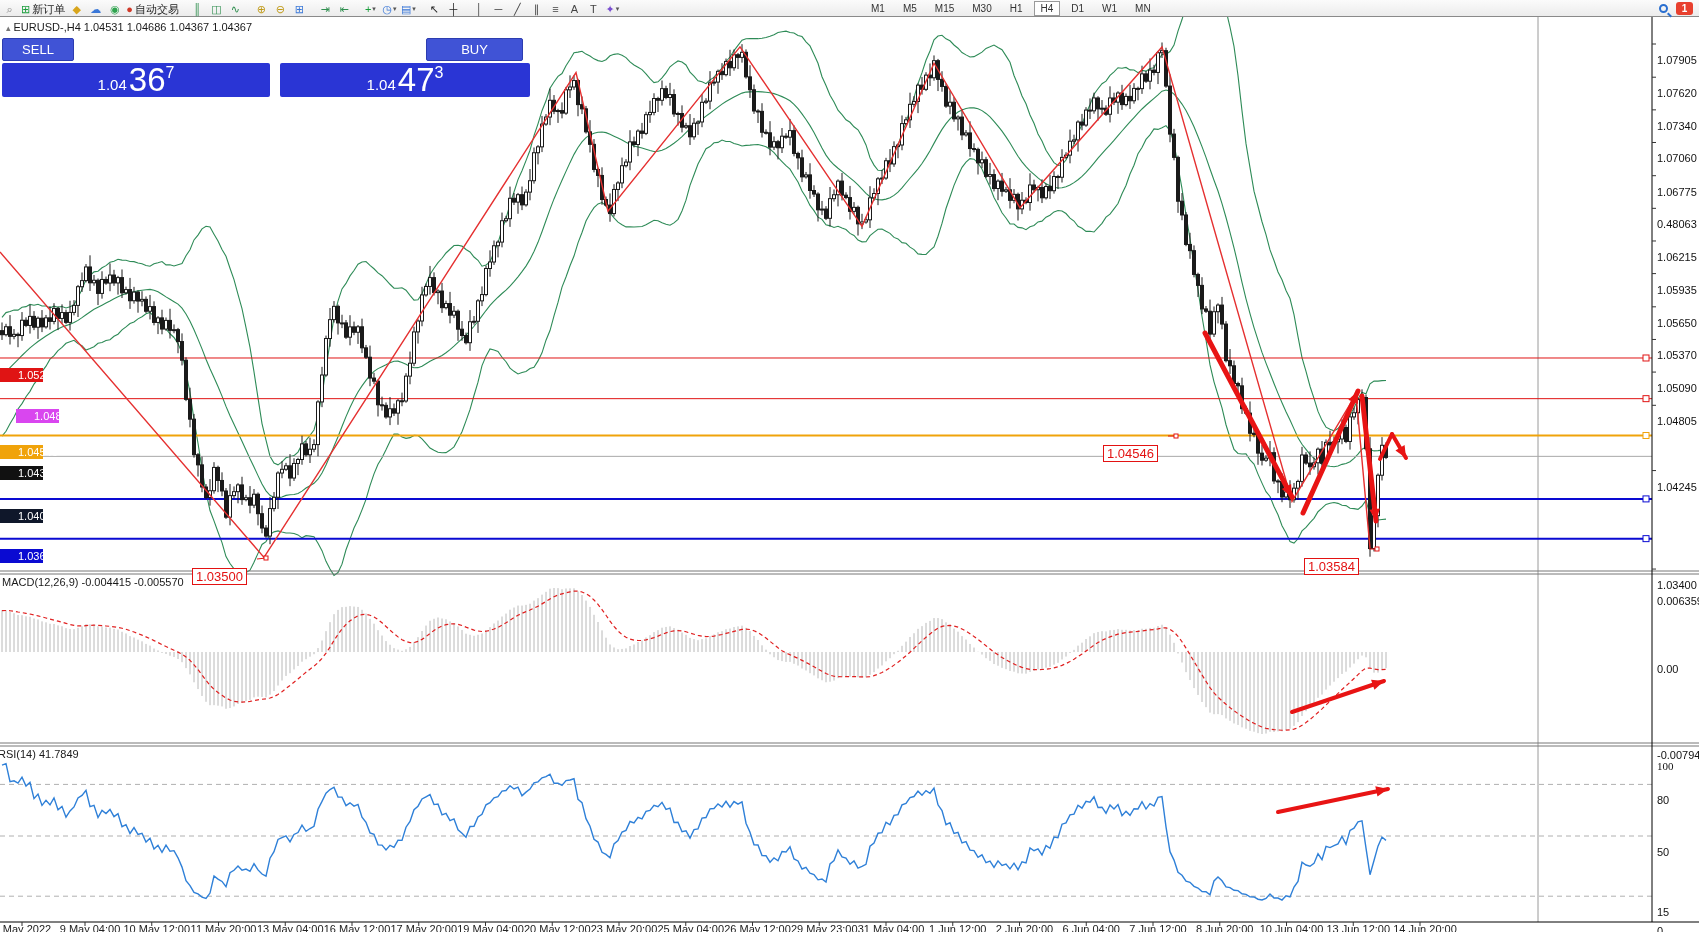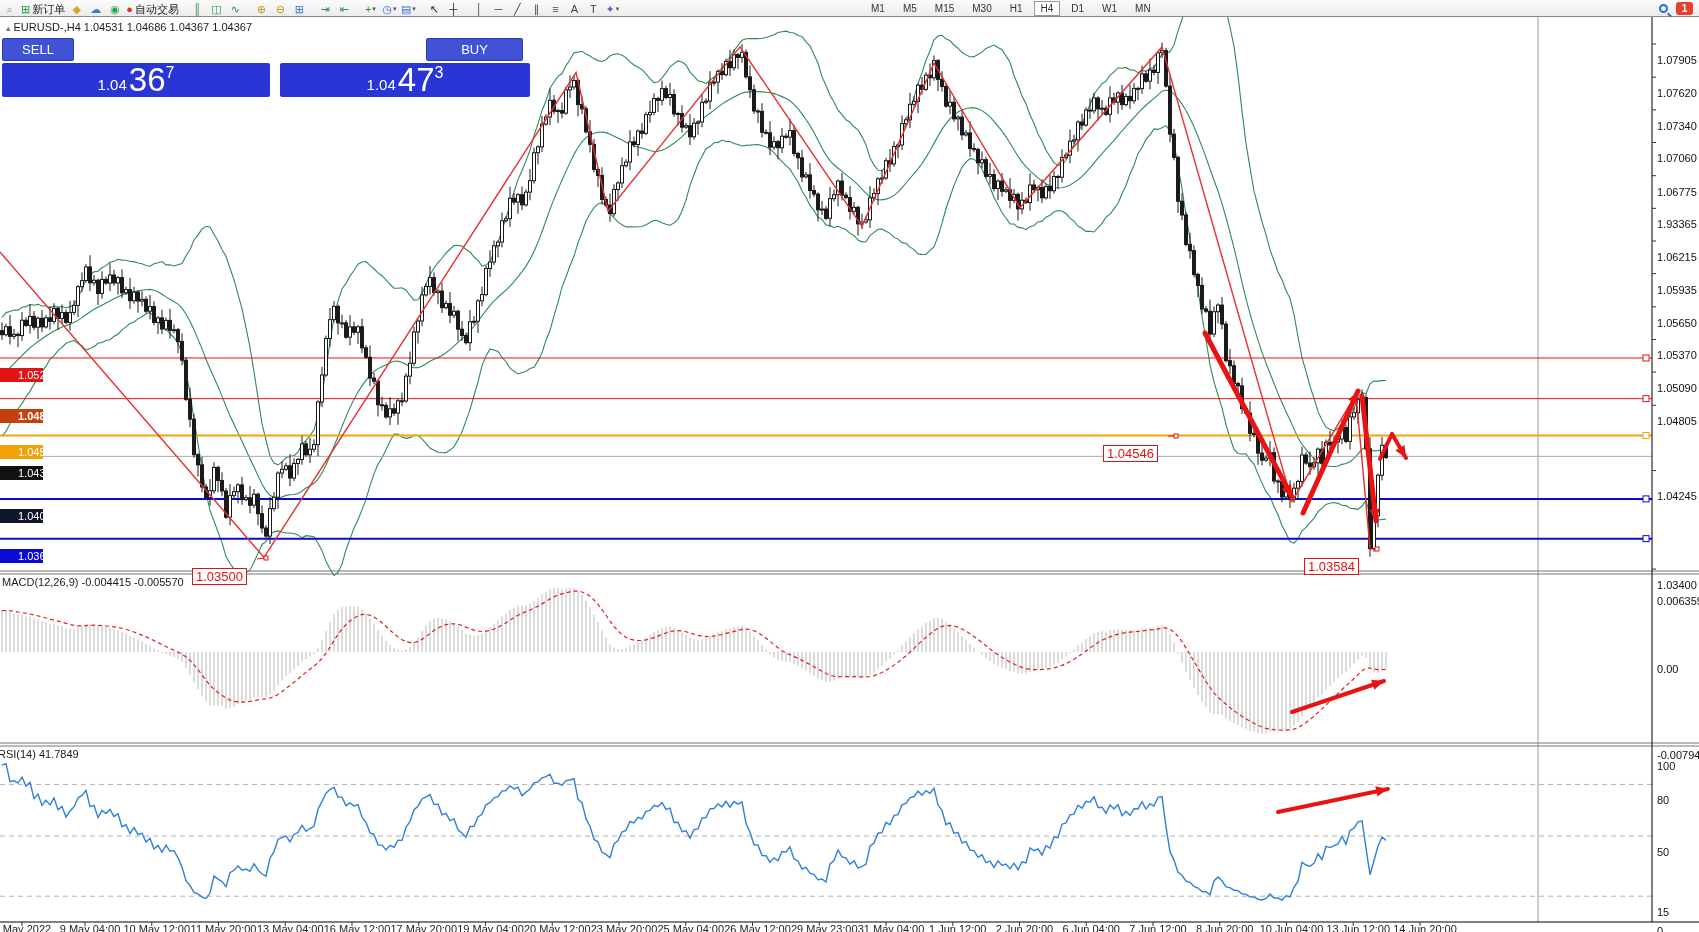--- a/index.html
+++ b/index.html
@@ -1292,39 +1292,39 @@
 
   <div class="abslabel paneLabel" style="left:2px; top:559px;">MACD(12,26,9) -0.004415 -0.005570</div>
   <div class="abslabel paneLabel" style="left:-2px; top:731px;">RSI(14) 41.7849</div>
 
   <div id="overlays">
       <div class="abslabel tickLabel" style="left: 1657px; top: 37px;">1.07905</div>
       <div class="abslabel tickLabel" style="left: 1657px; top: 70.2168px;">1.07620</div>
       <div class="abslabel tickLabel" style="left: 1657px; top: 102.851px;">1.07340</div>
       <div class="abslabel tickLabel" style="left: 1657px; top: 135.485px;">1.07060</div>
       <div class="abslabel tickLabel" style="left: 1657px; top: 168.702px;">1.06775</div>
-      <div class="abslabel tickLabel" style="left: 1657px; top: 201.336px;">1.93365</div>
+      <div class="abslabel tickLabel" style="left: 1657px; top: 201.336px;">0.48063</div>
       <div class="abslabel tickLabel" style="left: 1657px; top: 233.97px;">1.06215</div>
       <div class="abslabel tickLabel" style="left: 1657px; top: 266.604px;">1.05935</div>
       <div class="abslabel tickLabel" style="left: 1657px; top: 299.821px;">1.05650</div>
       <div class="abslabel tickLabel" style="left: 1657px; top: 332.455px;">1.05370</div>
       <div class="abslabel tickLabel" style="left: 1657px; top: 365.089px;">1.05090</div>
       <div class="abslabel tickLabel" style="left: 1657px; top: 398.305px;">1.04805</div>
-      <div class="abslabel tickLabel" style="left: 1657px; top: 463.573px; margin-top: 9px;">1.04245</div>
+      <div class="abslabel tickLabel" style="left: 1657px; top: 463.573px;">1.04245</div>
       <div class="abslabel tickLabel" style="left: 1657px; top: 562.058px;">1.03400</div>
       <div class="priceBox" style="left: 0px; top: 350.986px; background: rgb(224, 20, 20);">1.05211</div>
-      <div class="priceBox" style="left: 0px; top: 391.662px; background: #c2410c; font-weight: bold;">1.04862</div>
+      <div class="priceBox" style="left: 16px; top: 391.662px; background: #d946ef;">1.04862</div>
       <div class="priceBox" style="left: 0px; top: 428.492px; background: rgb(240, 163, 10);">1.04546</div>
       <div class="priceBox" style="left: 0px; top: 449.354px; background: rgb(17, 17, 17);">1.04367</div>
       <div class="priceBox" style="left: 0px; top: 491.895px; background: #0f172a;">1.04002</div>
       <div class="priceBox" style="left: 0px; top: 531.639px; background: rgb(10, 10, 210);">1.03661</div>
       <div class="abslabel tickLabel" style="left: 1657px; top: 578px;">0.006359</div>
       <div class="abslabel tickLabel" style="left: 1657px; top: 646px;">0.00</div>
       <div class="abslabel tickLabel" style="left: 1657px; top: 732px;">-0.007949</div>
-      <div class="abslabel tickLabel" style="left: 1657px; top: 743px;">100</div>
+      <div class="abslabel tickLabel" style="left: 1657px; top: 743px; font-family: Liberation Serif, serif;">100</div>
       <div class="abslabel tickLabel" style="left: 1657px; top: 777.4px;">80</div>
       <div class="abslabel tickLabel" style="left: 1657px; top: 829px;">50</div>
       <div class="abslabel tickLabel" style="left: 1657px; top: 889.2px;">15</div>
       <div class="abslabel tickLabel" style="left: 1657px; top: 908px;">0</div>
       <div class="callout" style="left: 1103px; top: 428px;">1.04546</div>
       <div class="callout" style="left: 192px; top: 551px;">1.03500</div>
       <div class="callout" style="left: 1304px; top: 541px;">1.03584</div>
       <div class="abslabel timeLabel" style="left: -11px; top: 906px; width: 76px; text-align: center;">May 2022</div>
       <div class="abslabel timeLabel" style="left: 52px; top: 906px; width: 76px; text-align: center;">9 May 04:00</div>
       <div class="abslabel timeLabel" style="left: 118.75px; top: 906px; width: 76px; text-align: center;">10 May 12:00</div>

